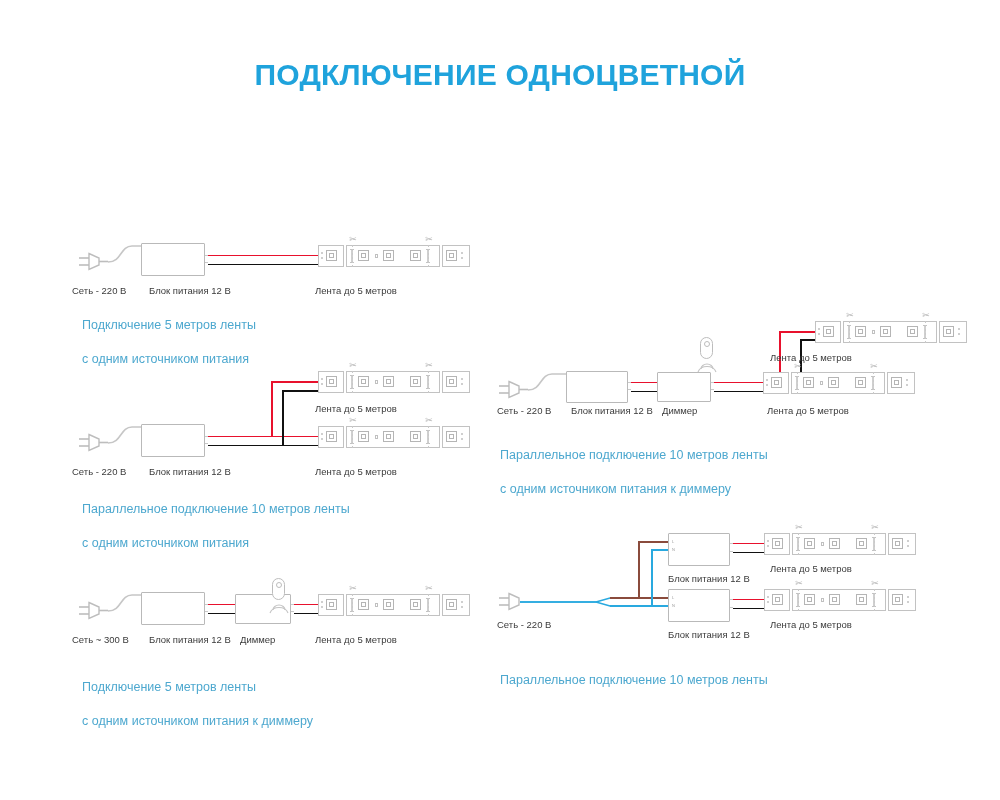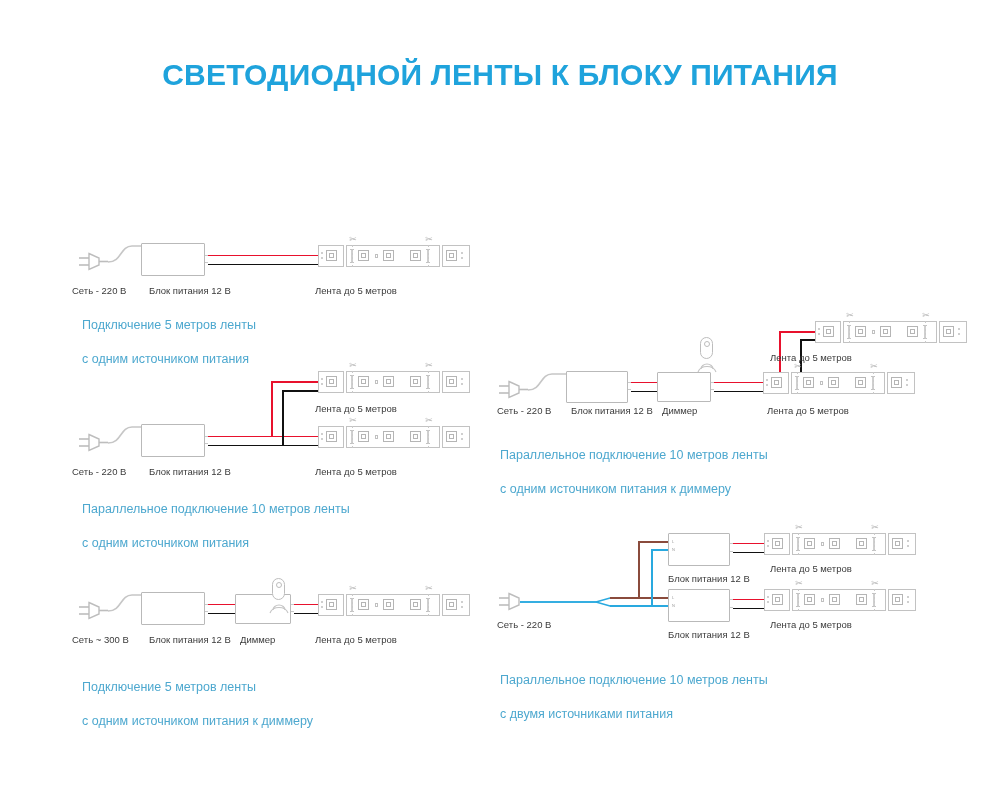--- a/index.html
+++ b/index.html
@@ -117,21 +117,21 @@
     content:"";position:absolute;left:3px;top:3.4px;width:6px;height:6px;
     border:1.2px solid #bdbdbd;border-radius:50%;box-sizing:border-box;
   }
 </style>
 </head>
 <body>
 
 <div id="page">
 
   <div class="title">
-    <span>СВЕТОДИОДНОЙ ЛЕНТЫ К БЛОКУ ПИТАНИЯ</span>
+    <span>ПОДКЛЮЧЕНИЕ ОДНОЦВЕТНОЙ</span>
   </div>
 
   <div class="diagram" style="left:0;top:0;width:500px;height:340px;">
 
     <div class="plug" style="left:78px;top:252px;">
       <svg width="34" height="22" viewBox="0 0 34 22">
         <line x1="1" y1="6" x2="11" y2="6" stroke="#bdbdbd" stroke-width="1.6"></line>
         <line x1="1" y1="13" x2="11" y2="13" stroke="#bdbdbd" stroke-width="1.6"></line>
         <path d="M11 1.5 L21 6 L21 13 L11 17.5 Z" fill="#fff" stroke="#bdbdbd" stroke-width="1.4"></path>
         <path d="M21 9.5 L30 9.5" stroke="#bdbdbd" stroke-width="1.6" fill="none"></path>
@@ -575,17 +575,16 @@
           <i style="top:5px"></i>
         </div>
     </div>
     <div class="lbl" style="left:770px;top:619px;">Лента до 5 метров</div>
     <div class="lbl" style="left:668px;top:629px;">Блок питания 12 В</div>
 
     <div class="lbl" style="left:497px;top:619px;">Сеть - 220 В</div>
 
     <div class="caption" style="left:500px;top:655px;">
       <div>Параллельное подключение 10 метров ленты</div>
-      <div>с двумя источниками питания</div>
     </div>
   </div>
 
 </div>
 
 </body></html>

